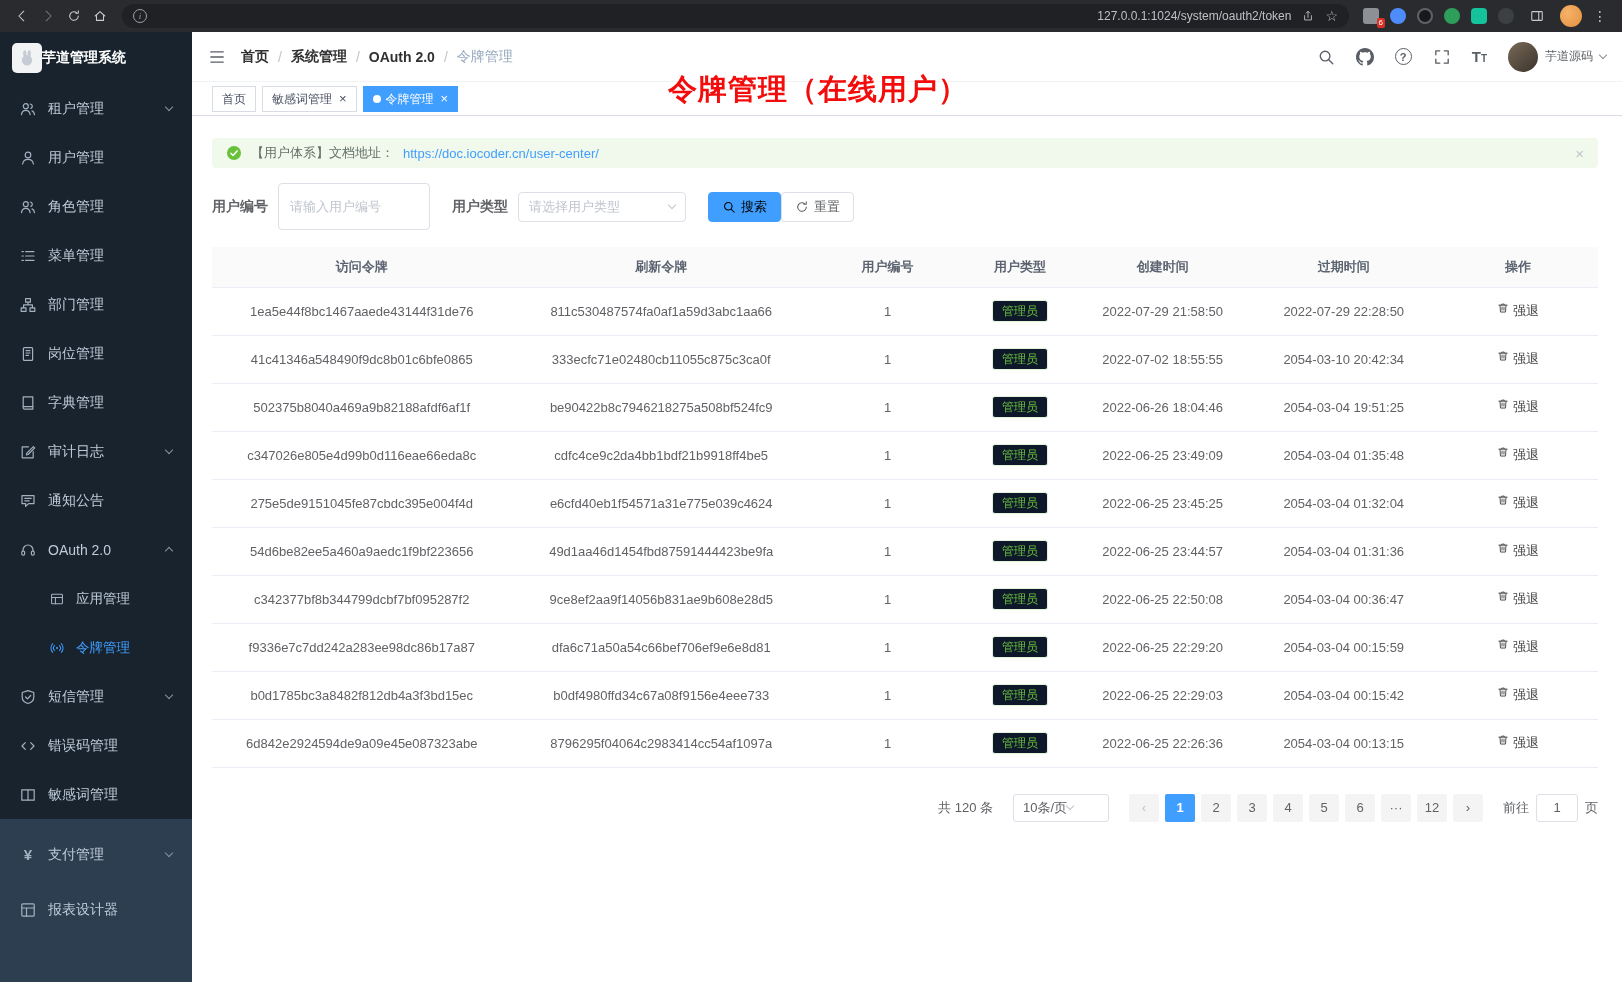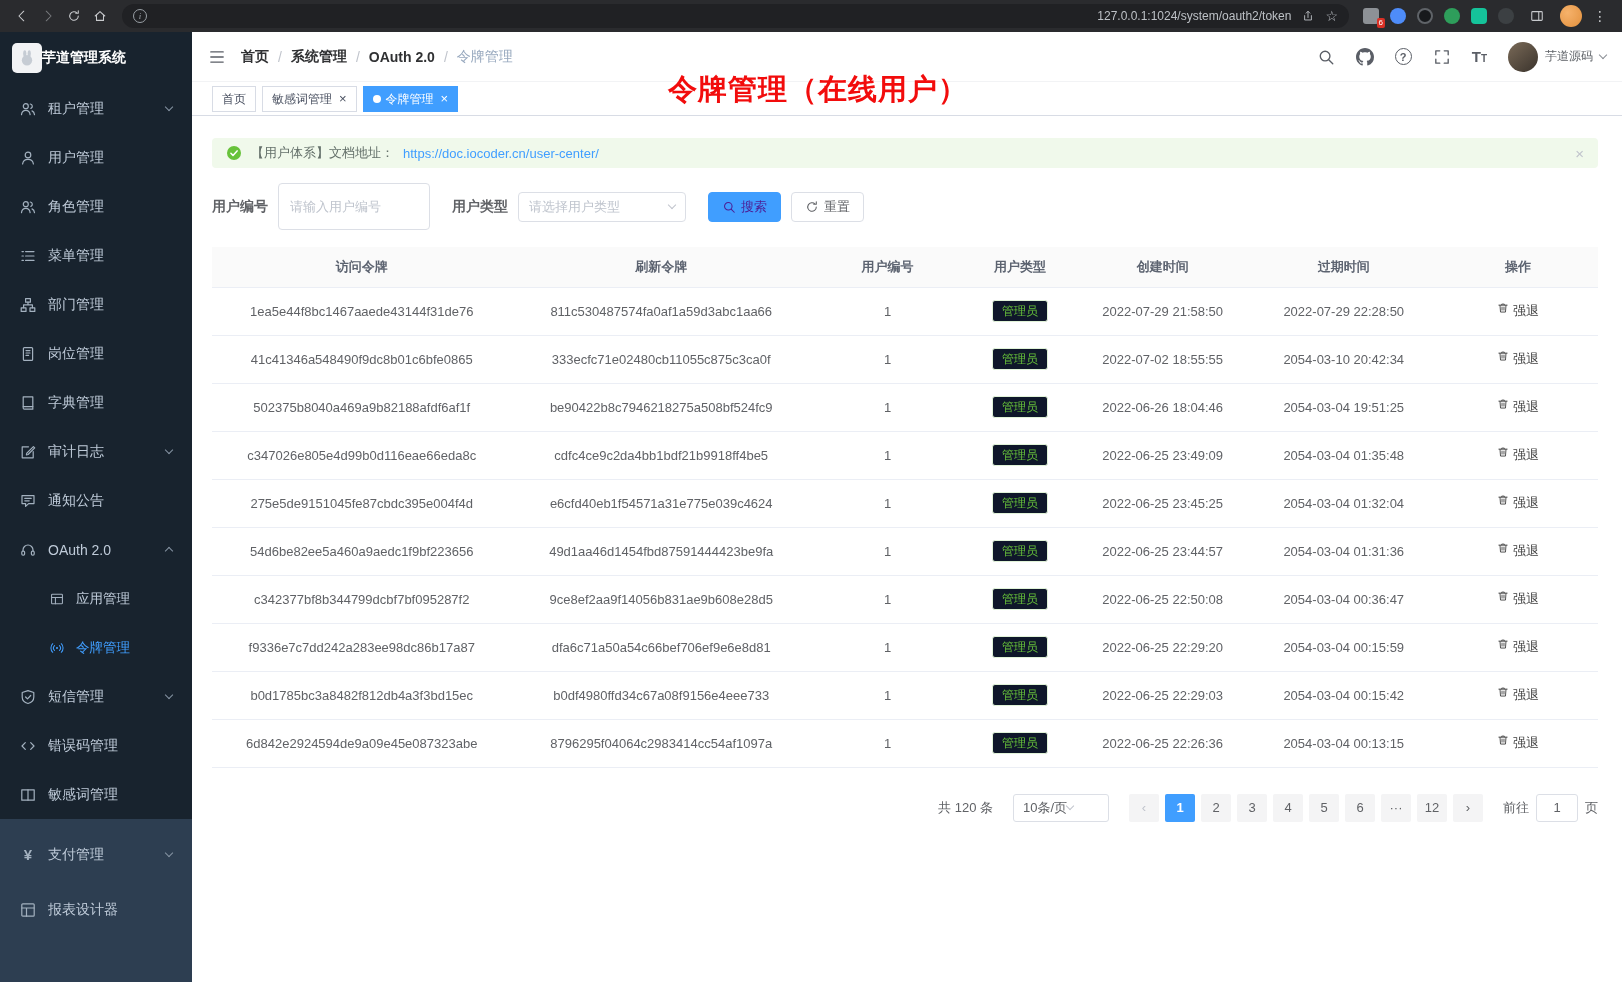--- a/index.html
+++ b/index.html
@@ -79,21 +79,21 @@
   .aclose{margin-left:auto;color:#c0c4cc;font-size:15px;cursor:pointer;line-height:1}
   .filters{display:flex;align-items:center;margin-top:15px}
   .fgroup{display:flex;align-items:center;margin-right:22px}
   .flabel{font-size:14px;font-weight:700;color:#606266;margin-right:10px}
   .finput{width:152px;height:47px;border:1px solid #dcdfe6;border-radius:4px;padding:0 11px;font-size:13px;color:#1d4ed8;outline:none;font-family:inherit}
   .finput::placeholder{color:#bfc4cd}
   .fselect{width:168px;height:30px;border:1px solid #dcdfe6;border-radius:4px;padding:0 10px;display:flex;align-items:center;justify-content:space-between;cursor:pointer}
   .ph{color:#bfc4cd}
   .caret{width:6px;height:6px;border-right:1.4px solid #c0c4cc;border-bottom:1.4px solid #c0c4cc;transform:rotate(45deg);margin-top:-3px}
   .btn{height:30px;border-radius:4px;padding:0 13px;display:inline-flex;align-items:center;gap:5px;font-size:13px;cursor:pointer;font-family:inherit;border:1px solid #dcdfe6;background:#fff;color:#606266}
-  .btn.primary{background:#409eff;border-color:#409eff;color:#4c1d95;margin-right:10px}
+  .btn.primary{background:#409eff;border-color:#409eff;color:#000000;}
   
   table.grid{width:100%;border-collapse:collapse;table-layout:fixed;margin-top:17px;font-size:13px}
   .grid th{height:40px;font-weight:700;color:#5c6370;background:#fafafa;border-bottom:1px solid #ebeef5;text-align:center}
   .grid td{height:48px;border-bottom:1px solid #ebeef5;text-align:center;color:#606266;white-space:nowrap;overflow:hidden}
   .tag{display:inline-block;padding:2px 9px;font-size:12px;line-height:16px;color:#67c23a;background:#0f172a;border:1px solid #e1f3d8;border-radius:3px}
   .alink-danger{color:#404040;display:inline-flex;align-items:flex-start;gap:4px;cursor:pointer}
   
   .pager{display:flex;align-items:center;justify-content:flex-end;gap:20px;margin-top:26px;font-size:13px;color:#606266}
   .pages{display:flex;align-items:center;gap:6px}
   .pgbtn{min-width:30px;height:28px;padding:0 4px;background:#f4f4f5;border:none;border-radius:2px;color:#606266;font-size:13px;display:flex;align-items:center;justify-content:center;cursor:pointer;font-family:inherit}

